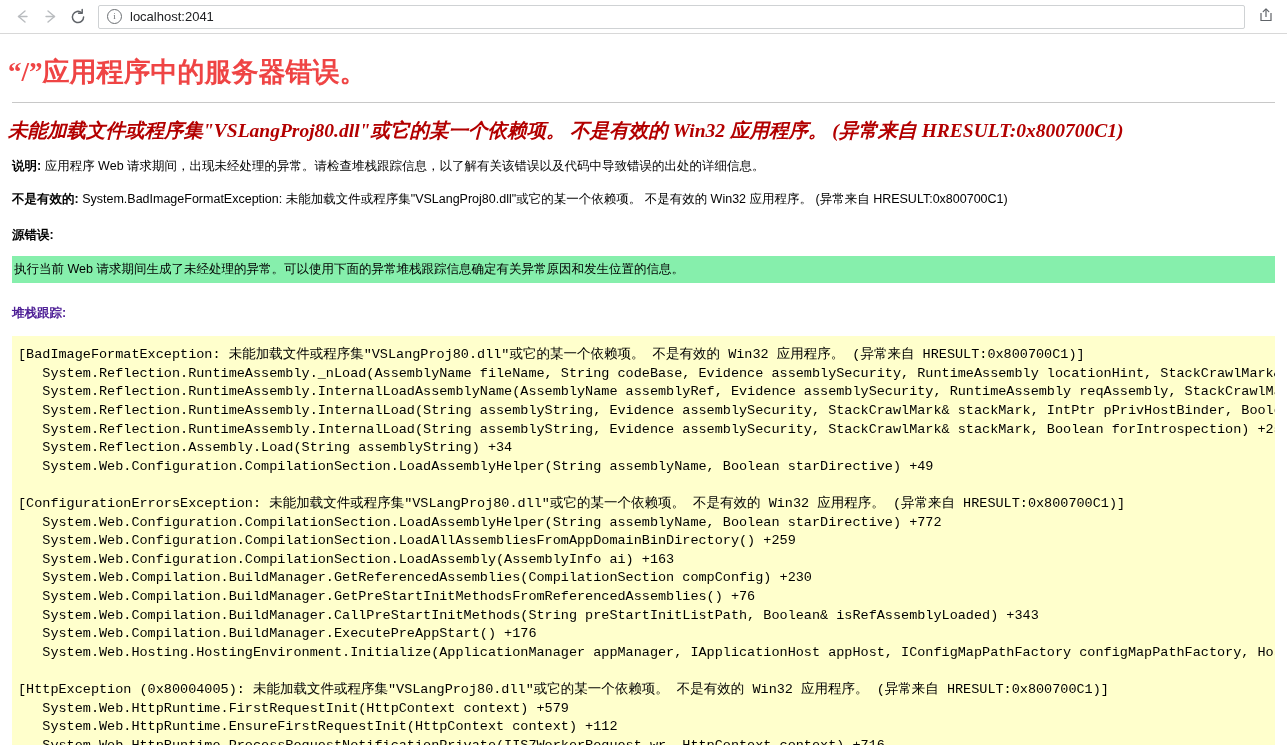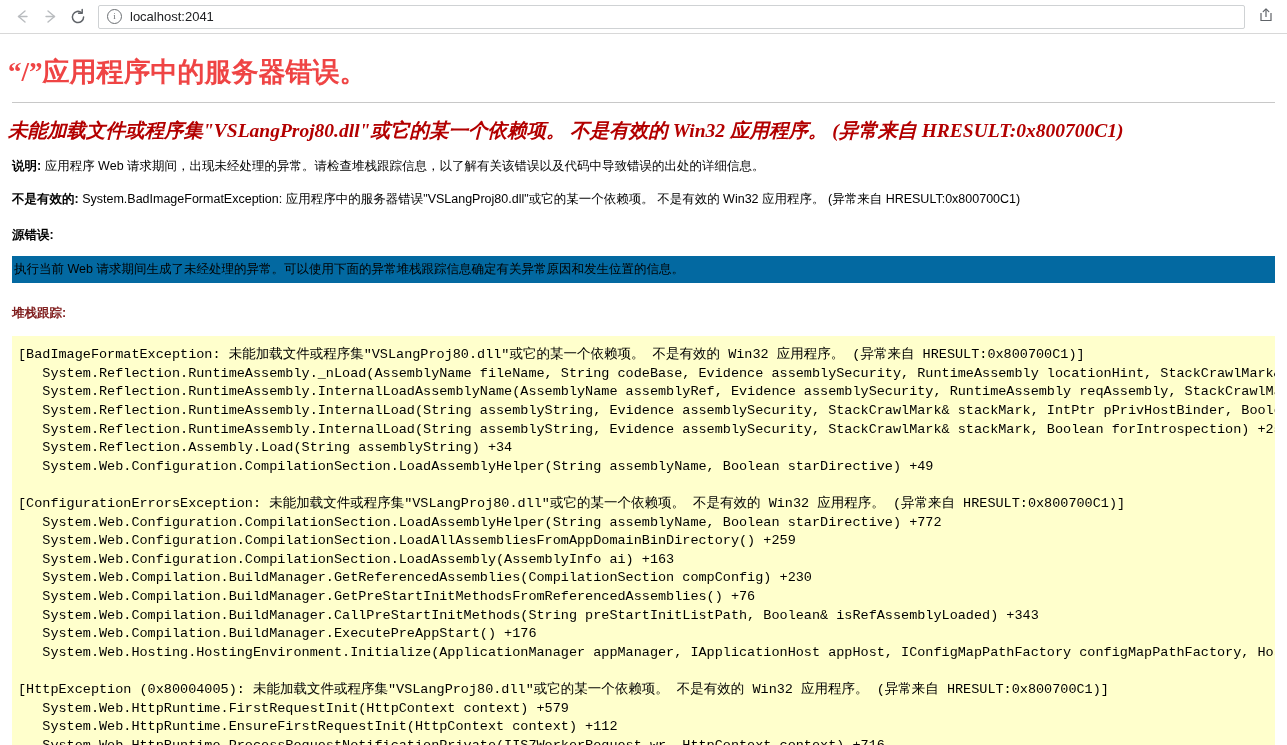--- a/index.html
+++ b/index.html
@@ -117,32 +117,32 @@
     margin: 16px 0 0 0;
     line-height: 1.4;
   }
   .section-label {
     font-size: 12.5px;
     font-weight: bold;
     color: #000;
     margin: 18px 0 0 0;
   }
   .note-band {
-    background: #0369a1;
+    background: #86efac;
     font-size: 12.5px;
     color: #000;
     padding: 5px 2px;
     margin: 12px 0 0 0;
     line-height: 1.4;
     font-family: "Liberation Sans", sans-serif;
   }
   .stack-label {
     font-size: 12.5px;
     font-weight: bold;
-    color: #7f1d1d;
+    color: #4c1d95;
     margin: 22px 0 0 0;
   }
   .stack-box {
     background: #ffffcc;
     margin: 14px 0 0 0;
     padding: 10px 6px 14px 6px;
     font-family: "Liberation Mono", monospace;
     font-size: 13.5px;
     line-height: 18.6px;
     color: #000;
@@ -193,21 +193,21 @@
         </svg>
     </span>
   </div>
 </div>
 
 <div class="page">
   <div class="err-title">“/”应用程序中的服务器错误。</div>
   <hr class="hr">
   <div class="err-sub">未能加载文件或程序集"VSLangProj80.dll"或它的某一个依赖项。 不是有效的 Win32 应用程序。 (异常来自 HRESULT:0x800700C1)</div>
   <div class="desc"><b>说明:</b><span> 应用程序 Web 请求期间，出现未经处理的异常。请检查堆栈跟踪信息，以了解有关该错误以及代码中导致错误的出处的详细信息。</span></div>
-  <div class="detail"><b>不是有效的:</b><span> System.BadImageFormatException: 应用程序中的服务器错误"VSLangProj80.dll"或它的某一个依赖项。 不是有效的 Win32 应用程序。 (异常来自 HRESULT:0x800700C1)</span></div>
+  <div class="detail"><b>不是有效的:</b><span> System.BadImageFormatException: 未能加载文件或程序集"VSLangProj80.dll"或它的某一个依赖项。 不是有效的 Win32 应用程序。 (异常来自 HRESULT:0x800700C1)</span></div>
   <div class="section-label">源错误:</div>
   <div class="note-band">执行当前 Web 请求期间生成了未经处理的异常。可以使用下面的异常堆栈跟踪信息确定有关异常原因和发生位置的信息。</div>
   <div class="stack-label">堆栈跟踪:</div>
   <div class="stack-box">[BadImageFormatException: 未能加载文件或程序集"VSLangProj80.dll"或它的某一个依赖项。 不是有效的 Win32 应用程序。 (异常来自 HRESULT:0x800700C1)]
    System.Reflection.RuntimeAssembly._nLoad(AssemblyName fileName, String codeBase, Evidence assemblySecurity, RuntimeAssembly locationHint, StackCrawlMark&amp; sta
    System.Reflection.RuntimeAssembly.InternalLoadAssemblyName(AssemblyName assemblyRef, Evidence assemblySecurity, RuntimeAssembly reqAssembly, StackCrawlMark&amp;
    System.Reflection.RuntimeAssembly.InternalLoad(String assemblyString, Evidence assemblySecurity, StackCrawlMark&amp; stackMark, IntPtr pPrivHostBinder, Boolean f
    System.Reflection.RuntimeAssembly.InternalLoad(String assemblyString, Evidence assemblySecurity, StackCrawlMark&amp; stackMark, Boolean forIntrospection) +25
    System.Reflection.Assembly.Load(String assemblyString) +34
    System.Web.Configuration.CompilationSection.LoadAssemblyHelper(String assemblyName, Boolean starDirective) +49

